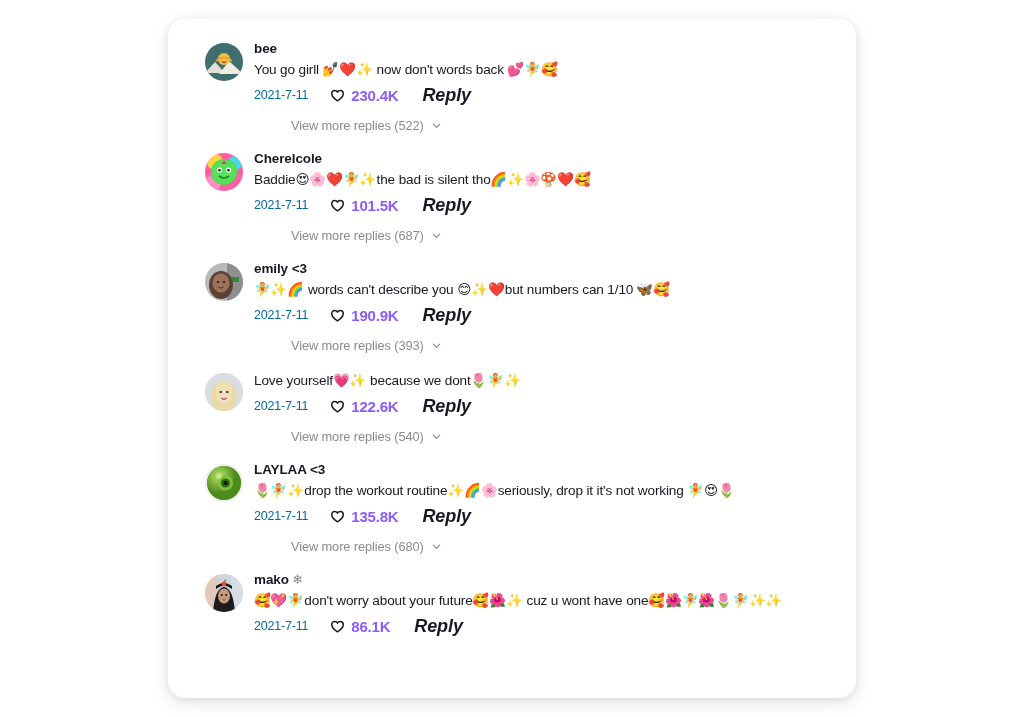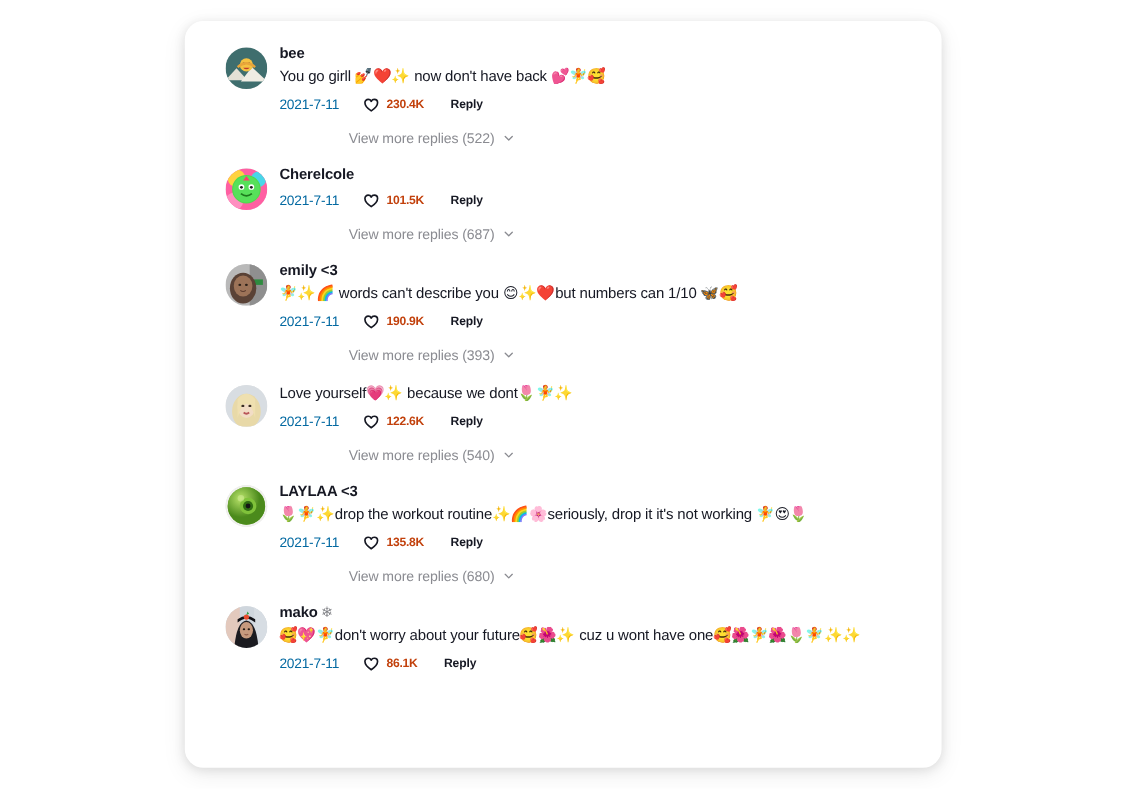--- a/index.html
+++ b/index.html
@@ -97,39 +97,40 @@
     align-items: center;
     margin-left: 22px;
     gap: 6px;
   }
   .heart-icon {
     width: 15px;
     height: 15px;
     display: block;
   }
   .like-count {
-    font-size: 11px;
+    font-size: 15px;
     font-weight: bold;
-    color: #c2410c;
+    color: #8b5cf6;
     letter-spacing: -0.2px;
   }
   .reply-btn {
-    font-size: 11px;
+    font-size: 18px;
     font-weight: bold;
     color: #161823;
     margin-left: 24px;
     letter-spacing: -0.1px;
     cursor: pointer;
+    font-style: italic;
   }
   .view-replies {
     display: flex;
     align-items: center;
     gap: 7px;
     margin-top: 13px;
-    margin-left: 112px;
+    margin-left: 86px;
     margin-bottom: 16px;
     cursor: pointer;
     width: fit-content;
   }
   .view-replies-label {
     font-size: 12.8px;
     color: #8a8b91;
     letter-spacing: -0.1px;
   }
   .chevron {
@@ -157,21 +158,21 @@
                 <circle cx="21.4" cy="15" r="1.1" fill="#2b2b2b"></circle>
                 <path d="M16 18.5 Q19 21.5 22 18.5 Z" fill="#c0392b"></path>
                 <path d="M11 18 Q19 11 27 18" stroke="#e8a53a" stroke-width="2" fill="none"></path>
               </svg>
             </div>
       <div class="comment-body">
         <div class="username">
           <span class="uname-text">bee</span>
           <span class="uname-emoji"></span>
         </div>
-        <div class="comment-text">You go girll 💅❤️✨ now don't have back 💕🧚🥰</div>
+        <div class="comment-text">You go girll 💅❤️✨ now don't words back 💕🧚🥰</div>
         <div class="meta-row">
           <span class="meta-date">2021-7-11</span>
           <span class="like-group">
             <svg class="heart-icon" viewBox="0 0 24 24" fill="none" stroke="#161823" stroke-width="2.4" stroke-linecap="round" stroke-linejoin="round">
               <path d="M12 20.5C12 20.5 2.8 14.6 2.8 8.7C2.8 5.8 5.05 3.8 7.6 3.8C9.5 3.8 11.2 4.9 12 6.6C12.8 4.9 14.5 3.8 16.4 3.8C18.95 3.8 21.2 5.8 21.2 8.7C21.2 14.6 12 20.5 12 20.5Z"></path>
             </svg>
             <span class="like-count">230.4K</span>
           </span>
           <span class="reply-btn">Reply</span>
         </div>
@@ -201,20 +202,21 @@
                 <circle cx="23.5" cy="17.3" r="1.3" fill="#1d1d1d"></circle>
                 <path d="M14 23 Q19 27 24 23" stroke="#1d7a1d" stroke-width="1.6" fill="none"></path>
                 <path d="M19 7 L16 11 L22 11 Z" fill="#ff3b6b"></path>
               </svg>
             </div>
       <div class="comment-body">
         <div class="username">
           <span class="uname-text">Cherelcole</span>
           <span class="uname-emoji"></span>
         </div>
+        <div class="comment-text">Baddie😍🌸❤️🧚✨the bad is silent tho🌈✨🌸🍄❤️🥰</div>
         <div class="meta-row">
           <span class="meta-date">2021-7-11</span>
           <span class="like-group">
             <svg class="heart-icon" viewBox="0 0 24 24" fill="none" stroke="#161823" stroke-width="2.4" stroke-linecap="round" stroke-linejoin="round">
               <path d="M12 20.5C12 20.5 2.8 14.6 2.8 8.7C2.8 5.8 5.05 3.8 7.6 3.8C9.5 3.8 11.2 4.9 12 6.6C12.8 4.9 14.5 3.8 16.4 3.8C18.95 3.8 21.2 5.8 21.2 8.7C21.2 14.6 12 20.5 12 20.5Z"></path>
             </svg>
             <span class="like-count">101.5K</span>
           </span>
           <span class="reply-btn">Reply</span>
         </div>

